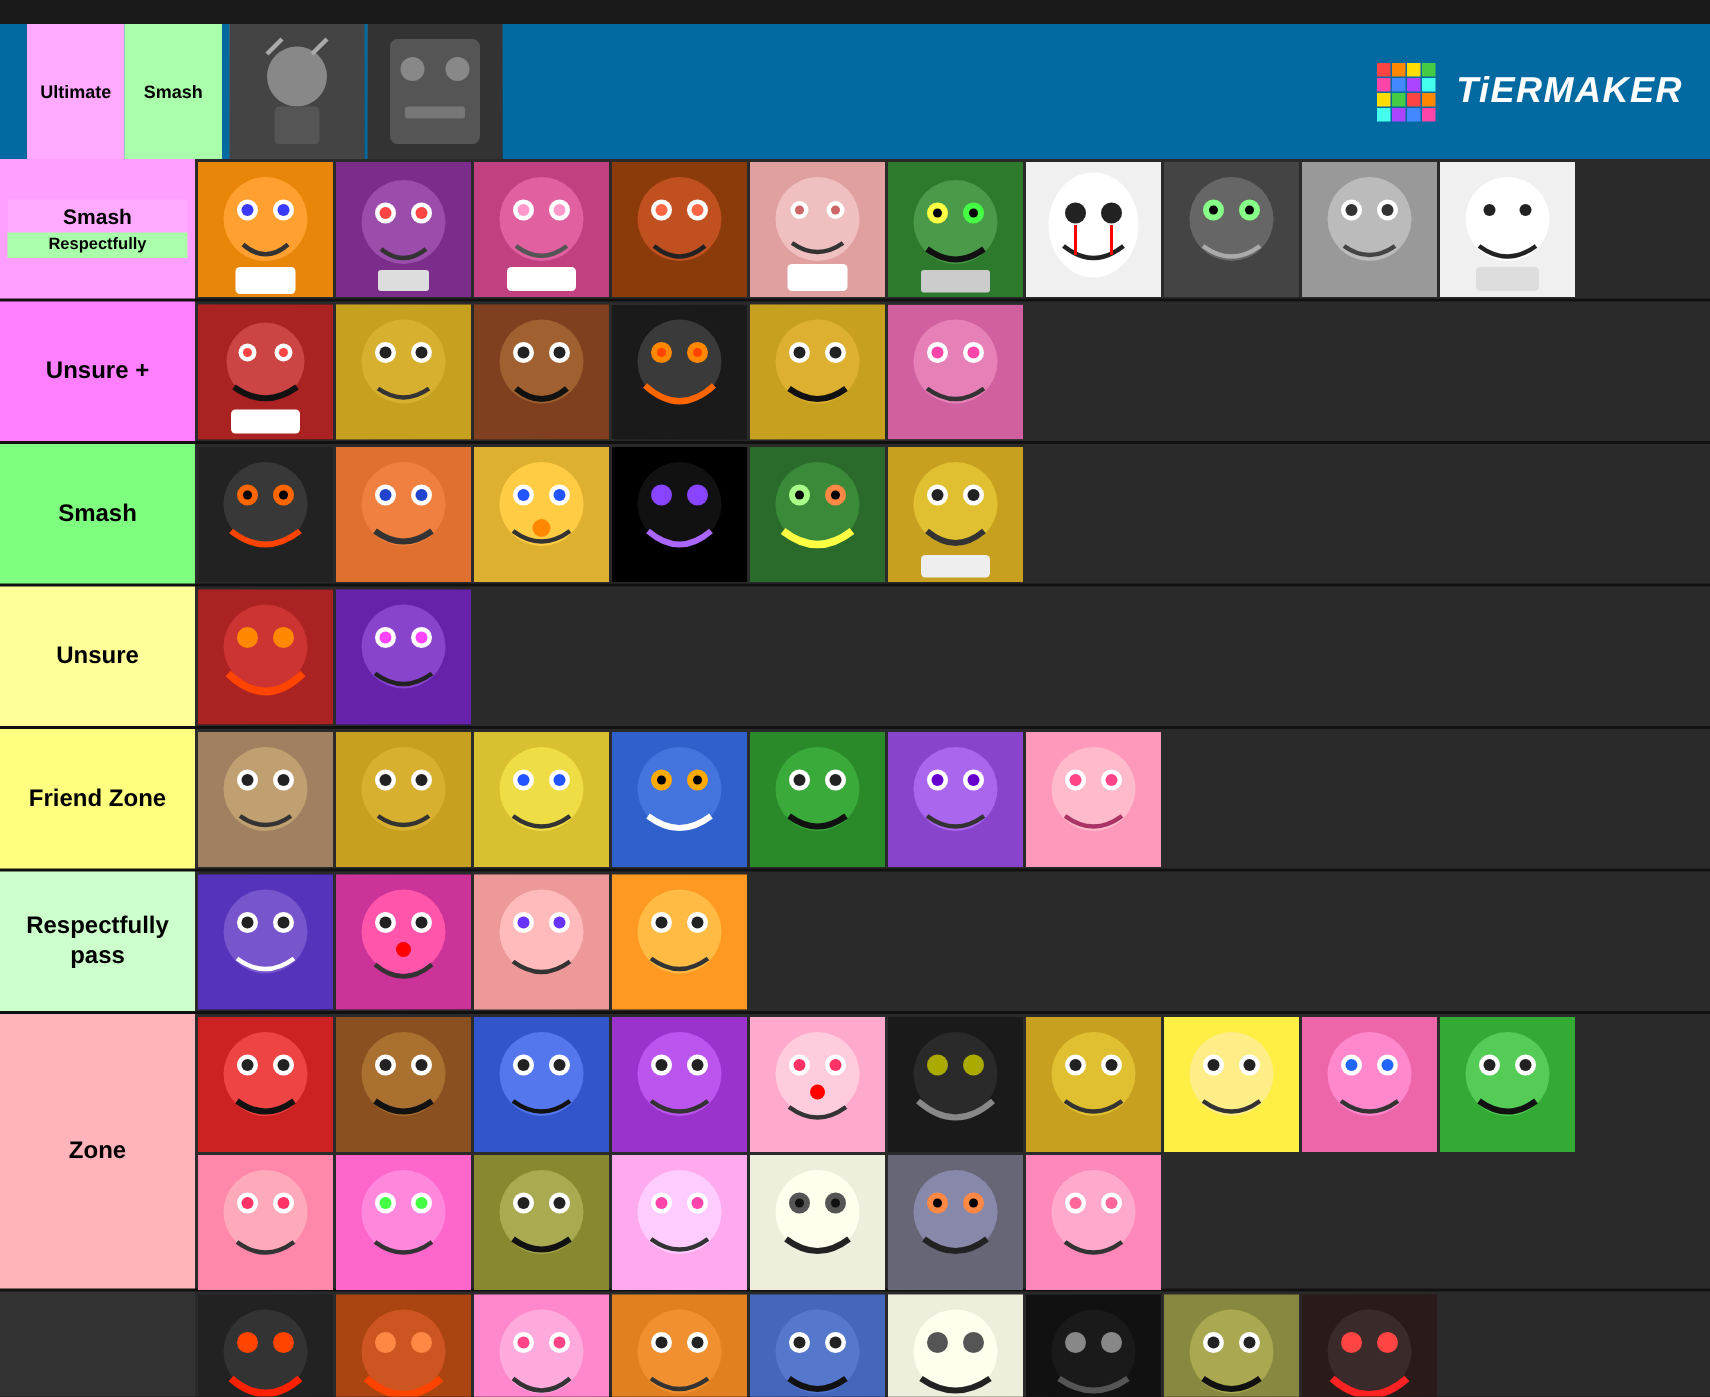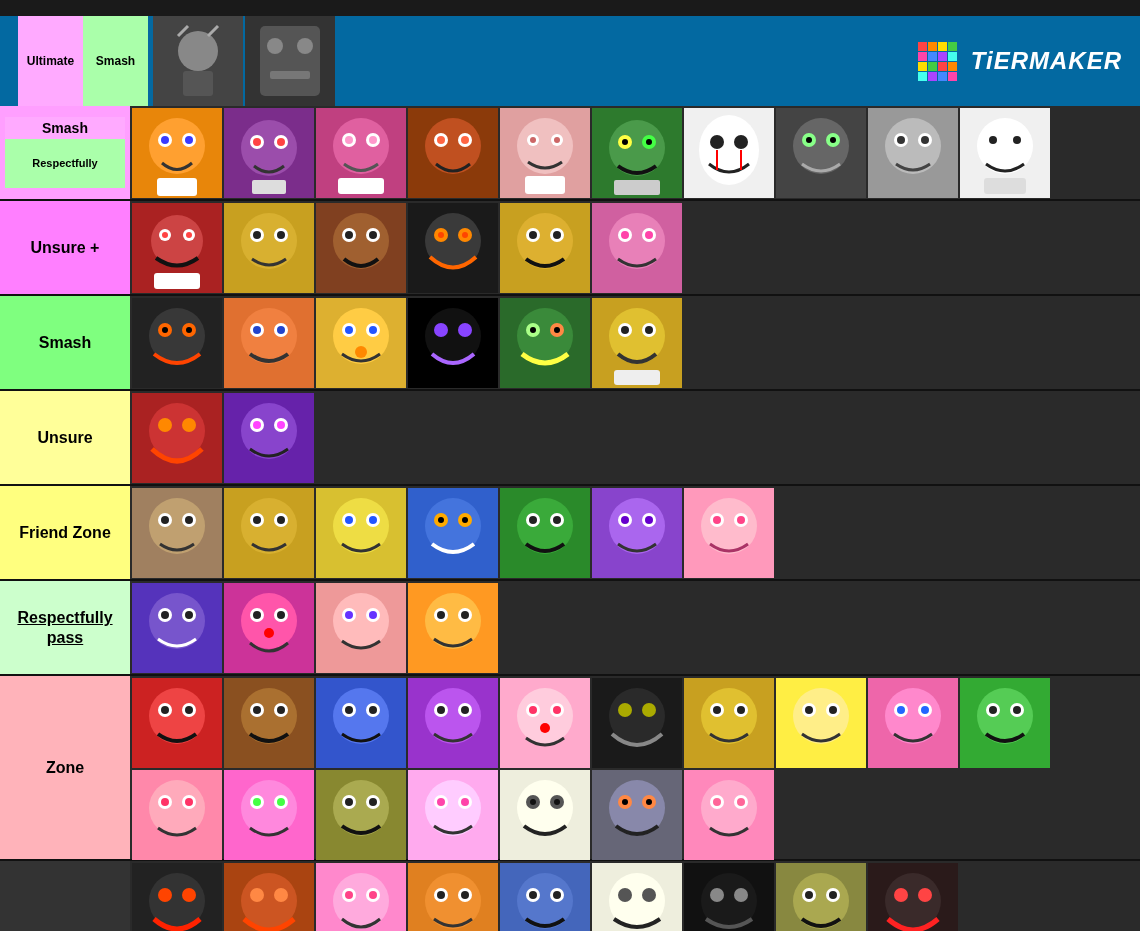--- a/index.html
+++ b/index.html
@@ -184,21 +184,21 @@
         <div class="lc" style="background:#ff44aa"></div>
       </div>
       <span class="logo-text">TiERMAKER</span>
     </div>
   </div>
 
   <div class="tier-row" style="min-height:95px;">
     <div class="tier-label row-smash-resp">
       <div style="display:flex;flex-direction:column;width:100%;">
         <div style="flex:1;display:flex;align-items:center;justify-content:center;background:#ffaaff;padding:3px;font-size:14px;font-weight:bold;">Smash</div>
-        <div style="flex:1;display:flex;align-items:center;justify-content:center;background:#aaffaa;padding:18px;font-size:11px;font-weight:bold;">Respectfully</div>
+        <div style="flex:1;display:flex;align-items:center;justify-content:center;background:#aaffaa;padding:2px;font-size:11px;font-weight:bold;">Respectfully</div>
       </div>
     </div>
     <div class="tier-content">
 
       <div class="char-face" style="background:linear-gradient(135deg,#e8860a,#c96a00);">
         <svg width="90" height="90">
             <rect width="90" height="90" fill="#e8860a"></rect>
             <circle cx="45" cy="38" r="28" fill="#ffa030"></circle>
             <circle cx="33" cy="32" r="7" fill="#fff"></circle>
             <circle cx="57" cy="32" r="7" fill="#fff"></circle>
@@ -562,21 +562,21 @@
             <circle cx="33" cy="32" r="7" fill="#fff"></circle>
             <circle cx="57" cy="32" r="7" fill="#fff"></circle>
             <circle cx="33" cy="32" r="4" fill="#ff4488"></circle>
             <circle cx="57" cy="32" r="4" fill="#ff4488"></circle>
             <path d="M26 56 Q45 70 64 56" stroke="#aa3366" stroke-width="3" fill="none"></path>
           </svg>
       </div>
     </div>
   </div>
 
-  <div class="tier-row" style="min-height:95px;text-decoration:underline;">
+  <div class="tier-row" style="min-height:95px;">
     <div class="tier-label row-resp-pass">Respectfully pass</div>
     <div class="tier-content">
       <div class="char-face" style="background:linear-gradient(135deg,#5533bb,#2211aa);">
         <svg width="90" height="90">
             <rect width="90" height="90" fill="#5533bb"></rect>
             <circle cx="45" cy="38" r="28" fill="#7755cc"></circle>
             <circle cx="33" cy="32" r="7" fill="#fff"></circle>
             <circle cx="57" cy="32" r="7" fill="#fff"></circle>
             <circle cx="33" cy="32" r="4" fill="#222"></circle>
             <circle cx="57" cy="32" r="4" fill="#222"></circle>

